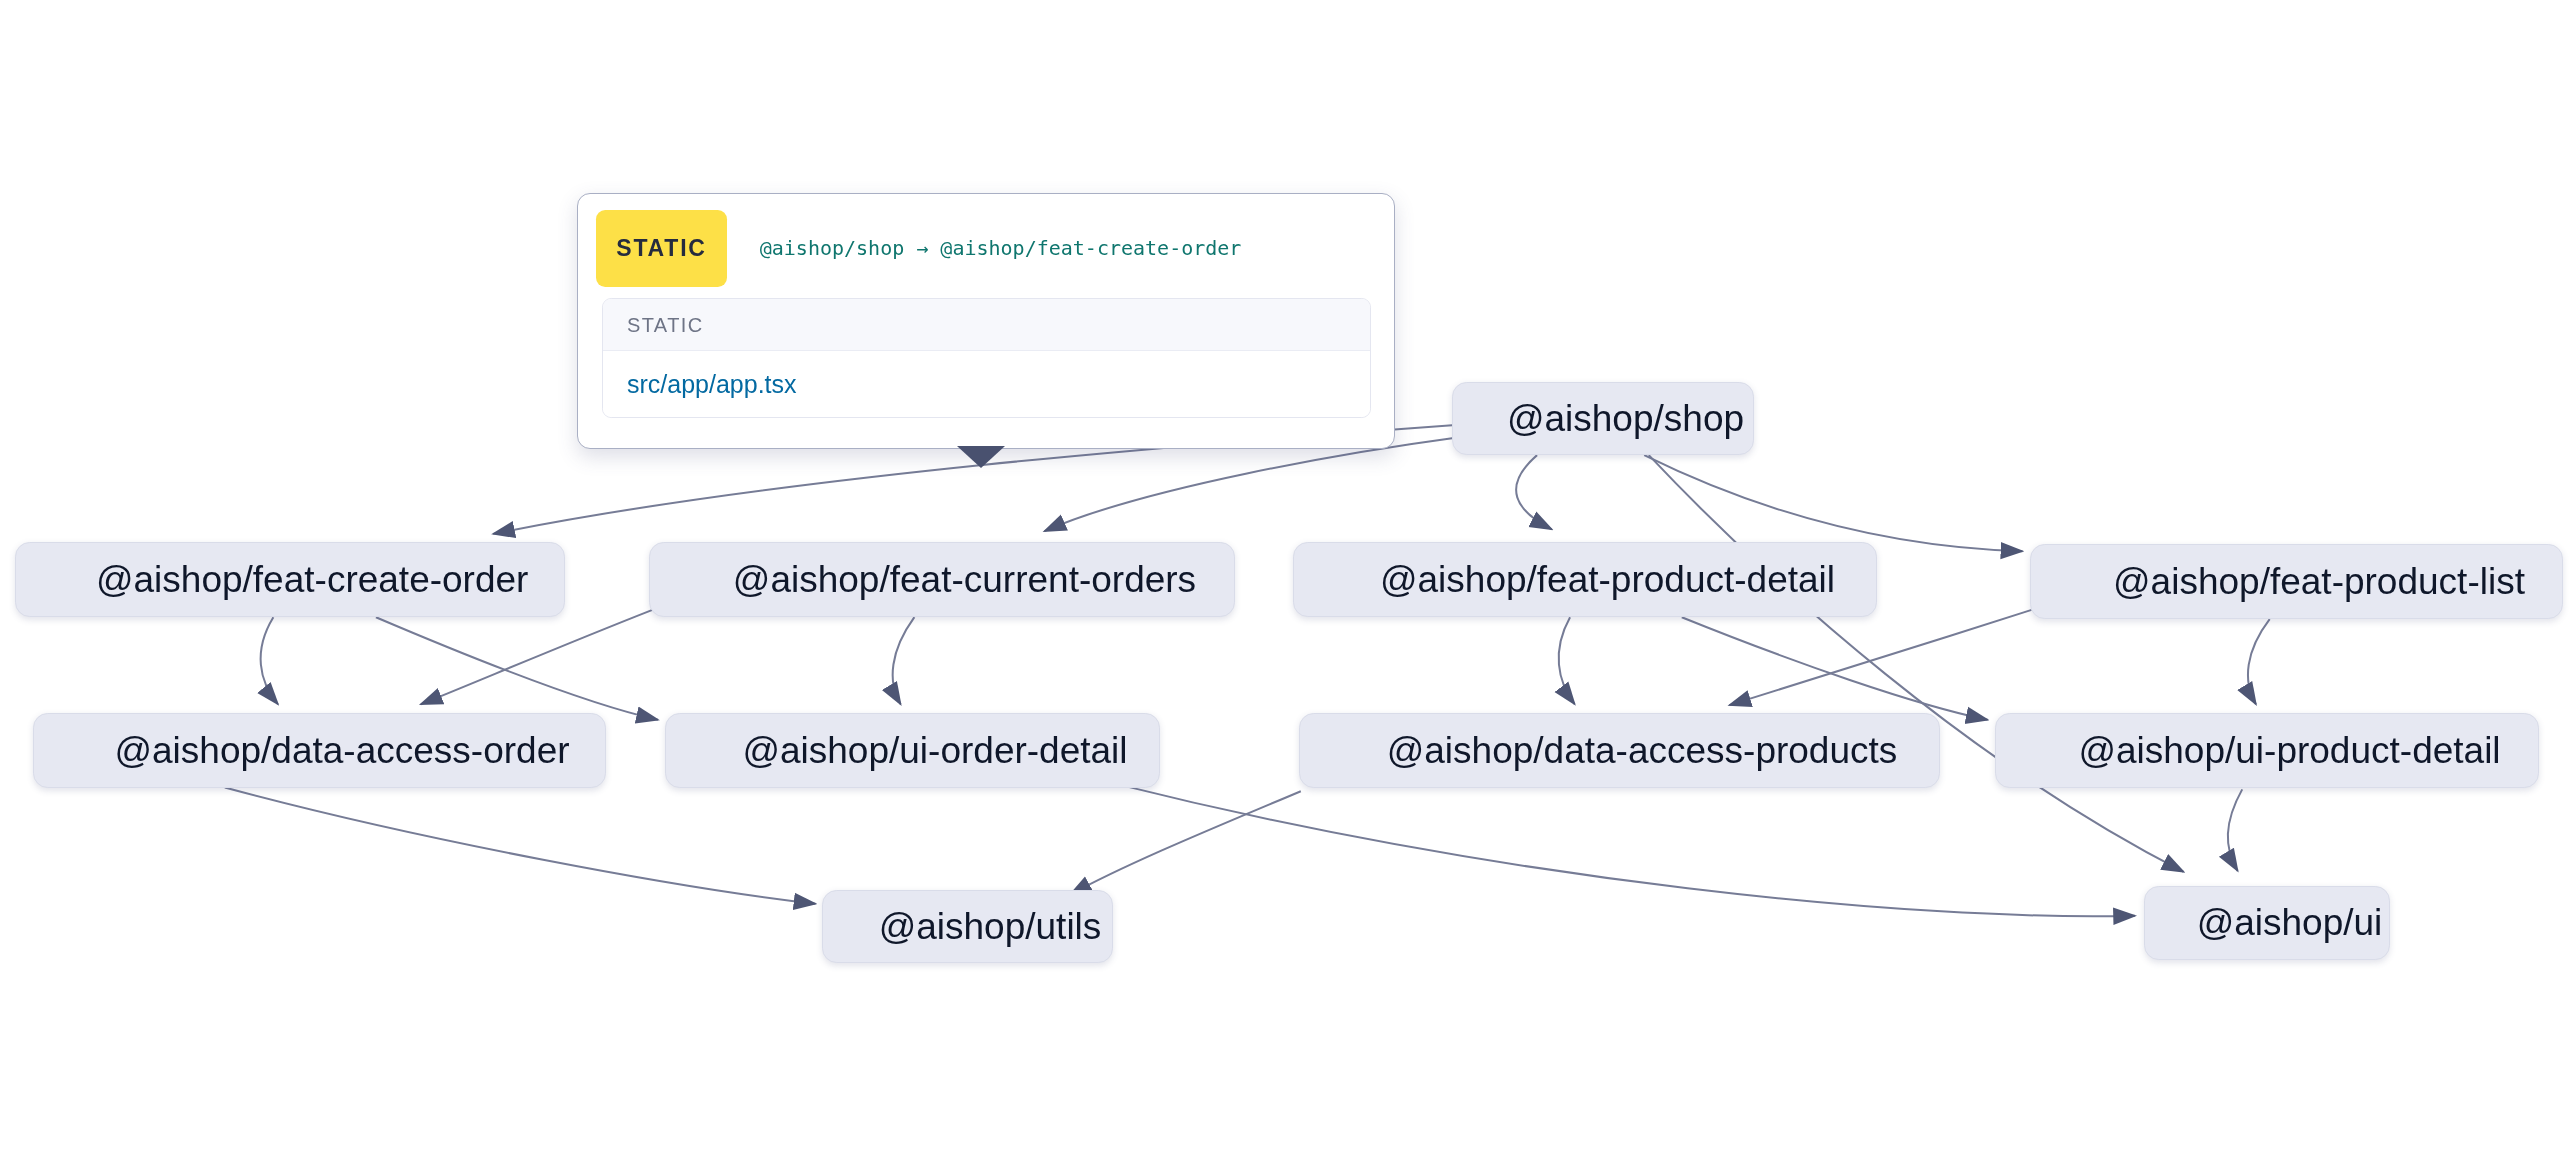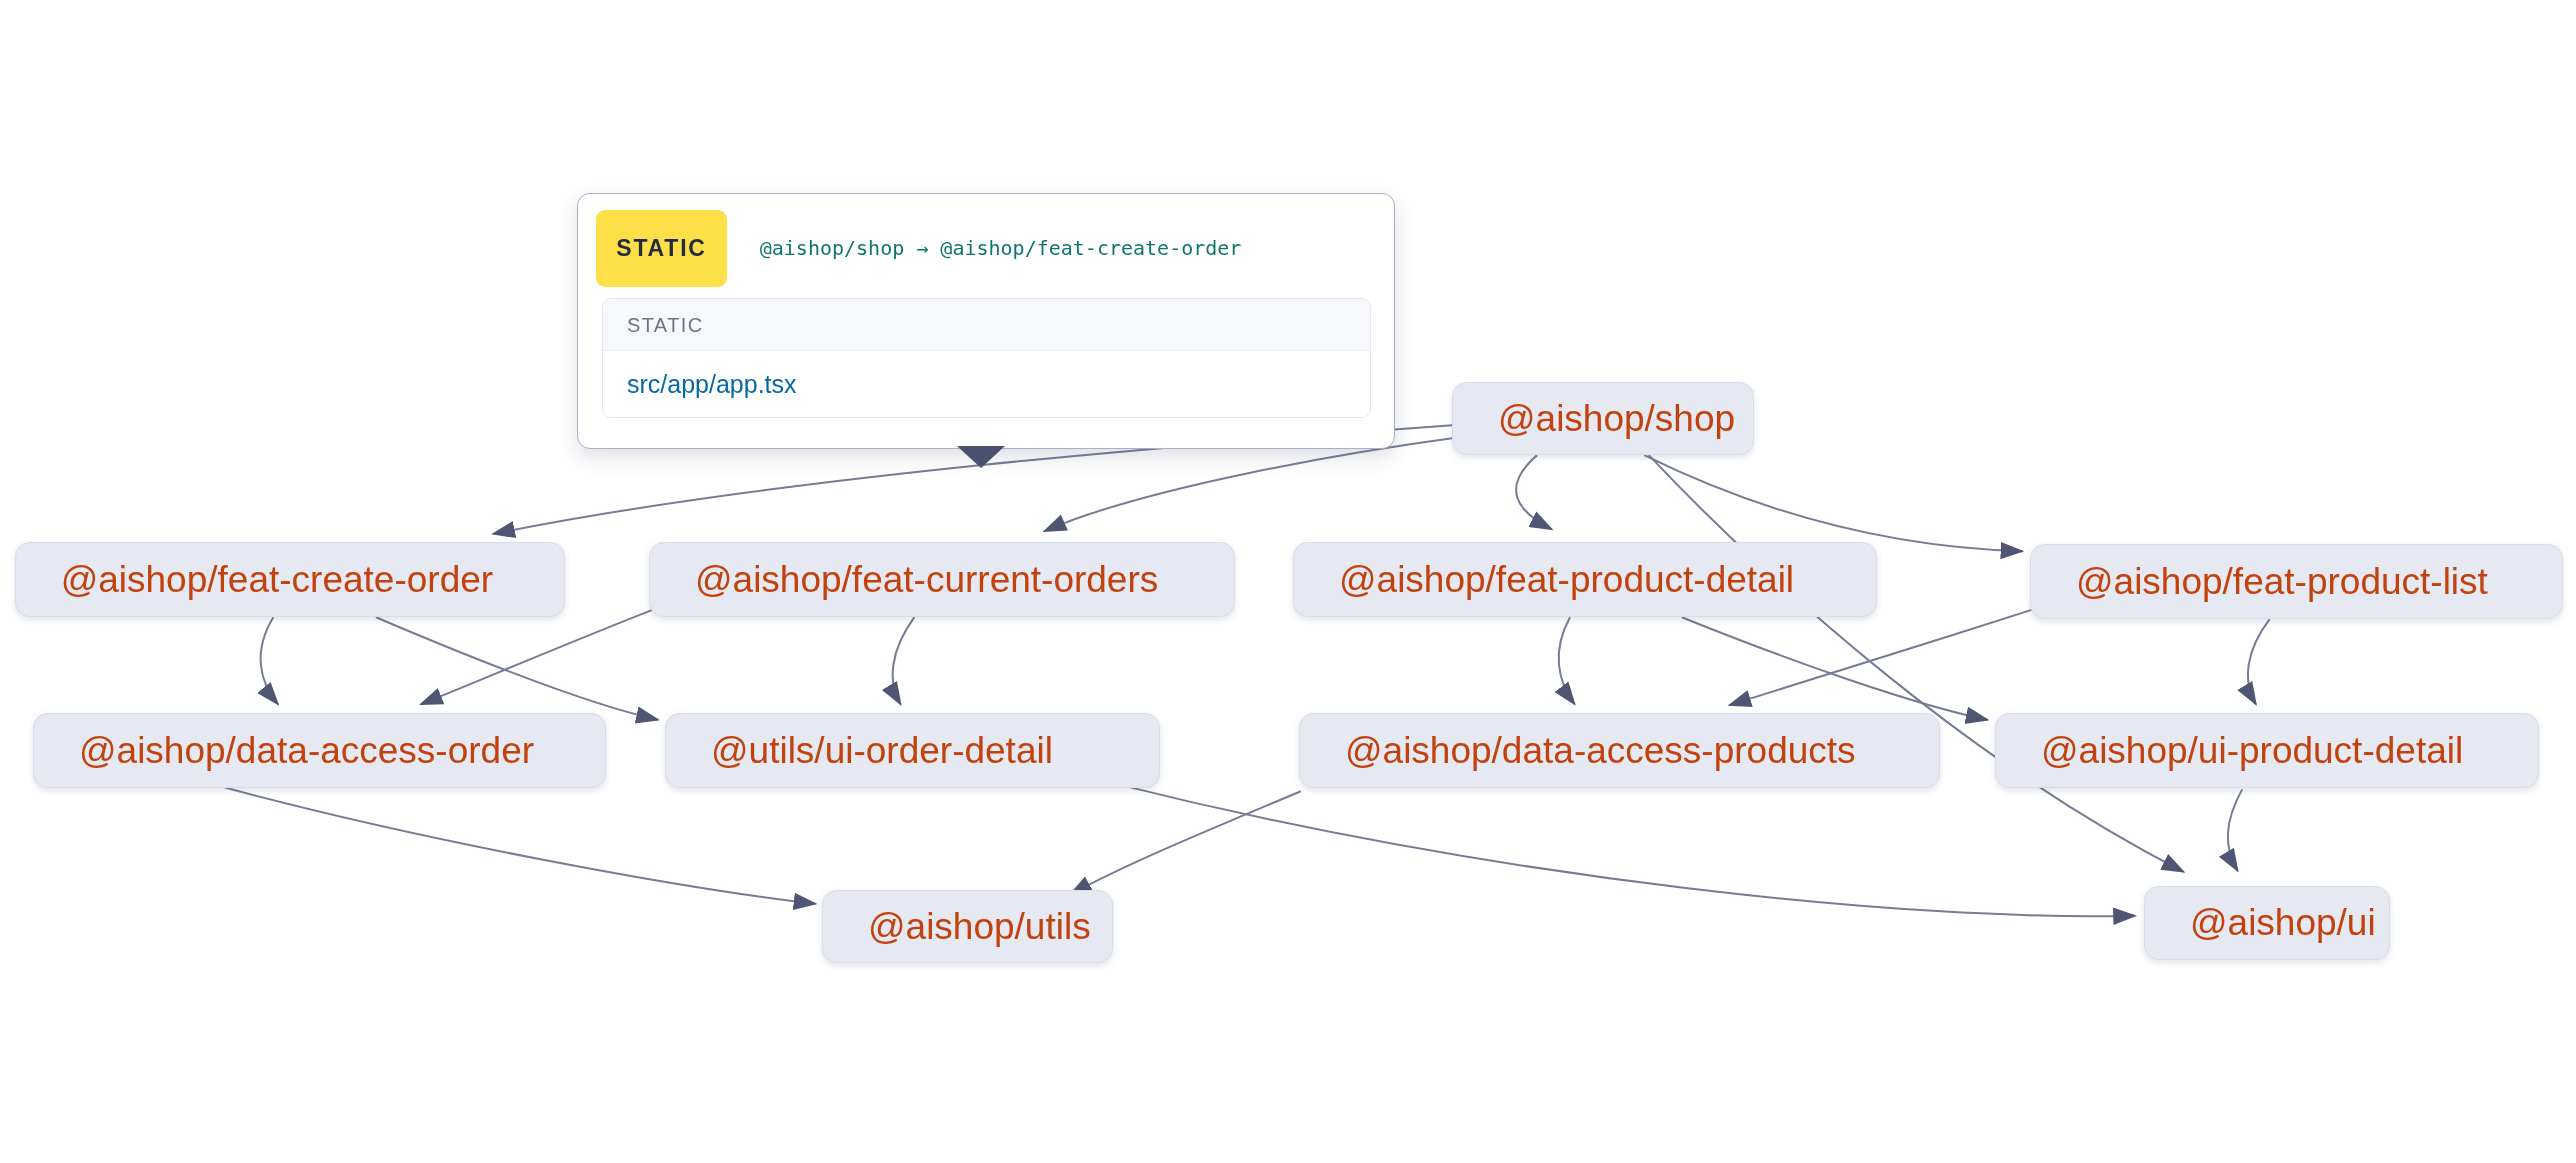--- a/index.html
+++ b/index.html
@@ -21,22 +21,23 @@
     stroke: #767c96;
     stroke-width: 2.2;
   }
   .node {
     position: absolute;
     box-sizing: border-box;
     background: #e6e8f2;
     border: 0.9px solid #d9dce9;
     border-radius: 14.7px;
     box-shadow: 0 2.7px 6.4px rgba(80, 90, 130, 0.16);
-    color: #c2410c;
+    color: #0f172a;
     font-size: 37px;
+    text-align: center;
     white-space: nowrap;
     cursor: pointer;
     padding-left: 45px;
   }
   .tooltip {
     position: absolute;
     left: 577px; top: 193px;
     width: 818px; height: 256px;
     box-sizing: border-box;
     background: #ffffff;
@@ -143,21 +144,21 @@
       </g>
   </svg>
 
   <div id="nodes-layer">
       <div class="node" style="left: 1452px; top: 382px; width: 302px; height: 73px; line-height: 71px;">@aishop/shop</div>
       <div class="node" style="left: 14.7px; top: 542px; width: 550px; height: 75px; line-height: 73px;">@aishop/feat-create-order</div>
       <div class="node" style="left: 649px; top: 542px; width: 586px; height: 75px; line-height: 73px;">@aishop/feat-current-orders</div>
       <div class="node" style="left: 1293px; top: 542px; width: 584px; height: 75px; line-height: 73px;">@aishop/feat-product-detail</div>
       <div class="node" style="left: 2030px; top: 544px; width: 533px; height: 75px; line-height: 73px;">@aishop/feat-product-list</div>
       <div class="node" style="left: 33px; top: 713px; width: 573px; height: 75px; line-height: 73px;">@aishop/data-access-order</div>
-      <div class="node" style="left: 665px; top: 713px; width: 495px; height: 75px; line-height: 73px;">@utils/ui-order-detail</div>
+      <div class="node" style="left: 665px; top: 713px; width: 495px; height: 75px; line-height: 73px;">@aishop/ui-order-detail</div>
       <div class="node" style="left: 1299px; top: 713px; width: 641px; height: 75px; line-height: 73px;">@aishop/data-access-products</div>
       <div class="node" style="left: 1995px; top: 713px; width: 544px; height: 75px; line-height: 73px;">@aishop/ui-product-detail</div>
       <div class="node" style="left: 822px; top: 890px; width: 291px; height: 73px; line-height: 71px;">@aishop/utils</div>
       <div class="node" style="left: 2144px; top: 886px; width: 246px; height: 74px; line-height: 72px;">@aishop/ui</div>
     </div>
 
   <div class="tooltip">
     <div class="tt-row">
       <span class="badge">STATIC</span>
       <span class="tt-title">@aishop/shop → @aishop/feat-create-order</span>

